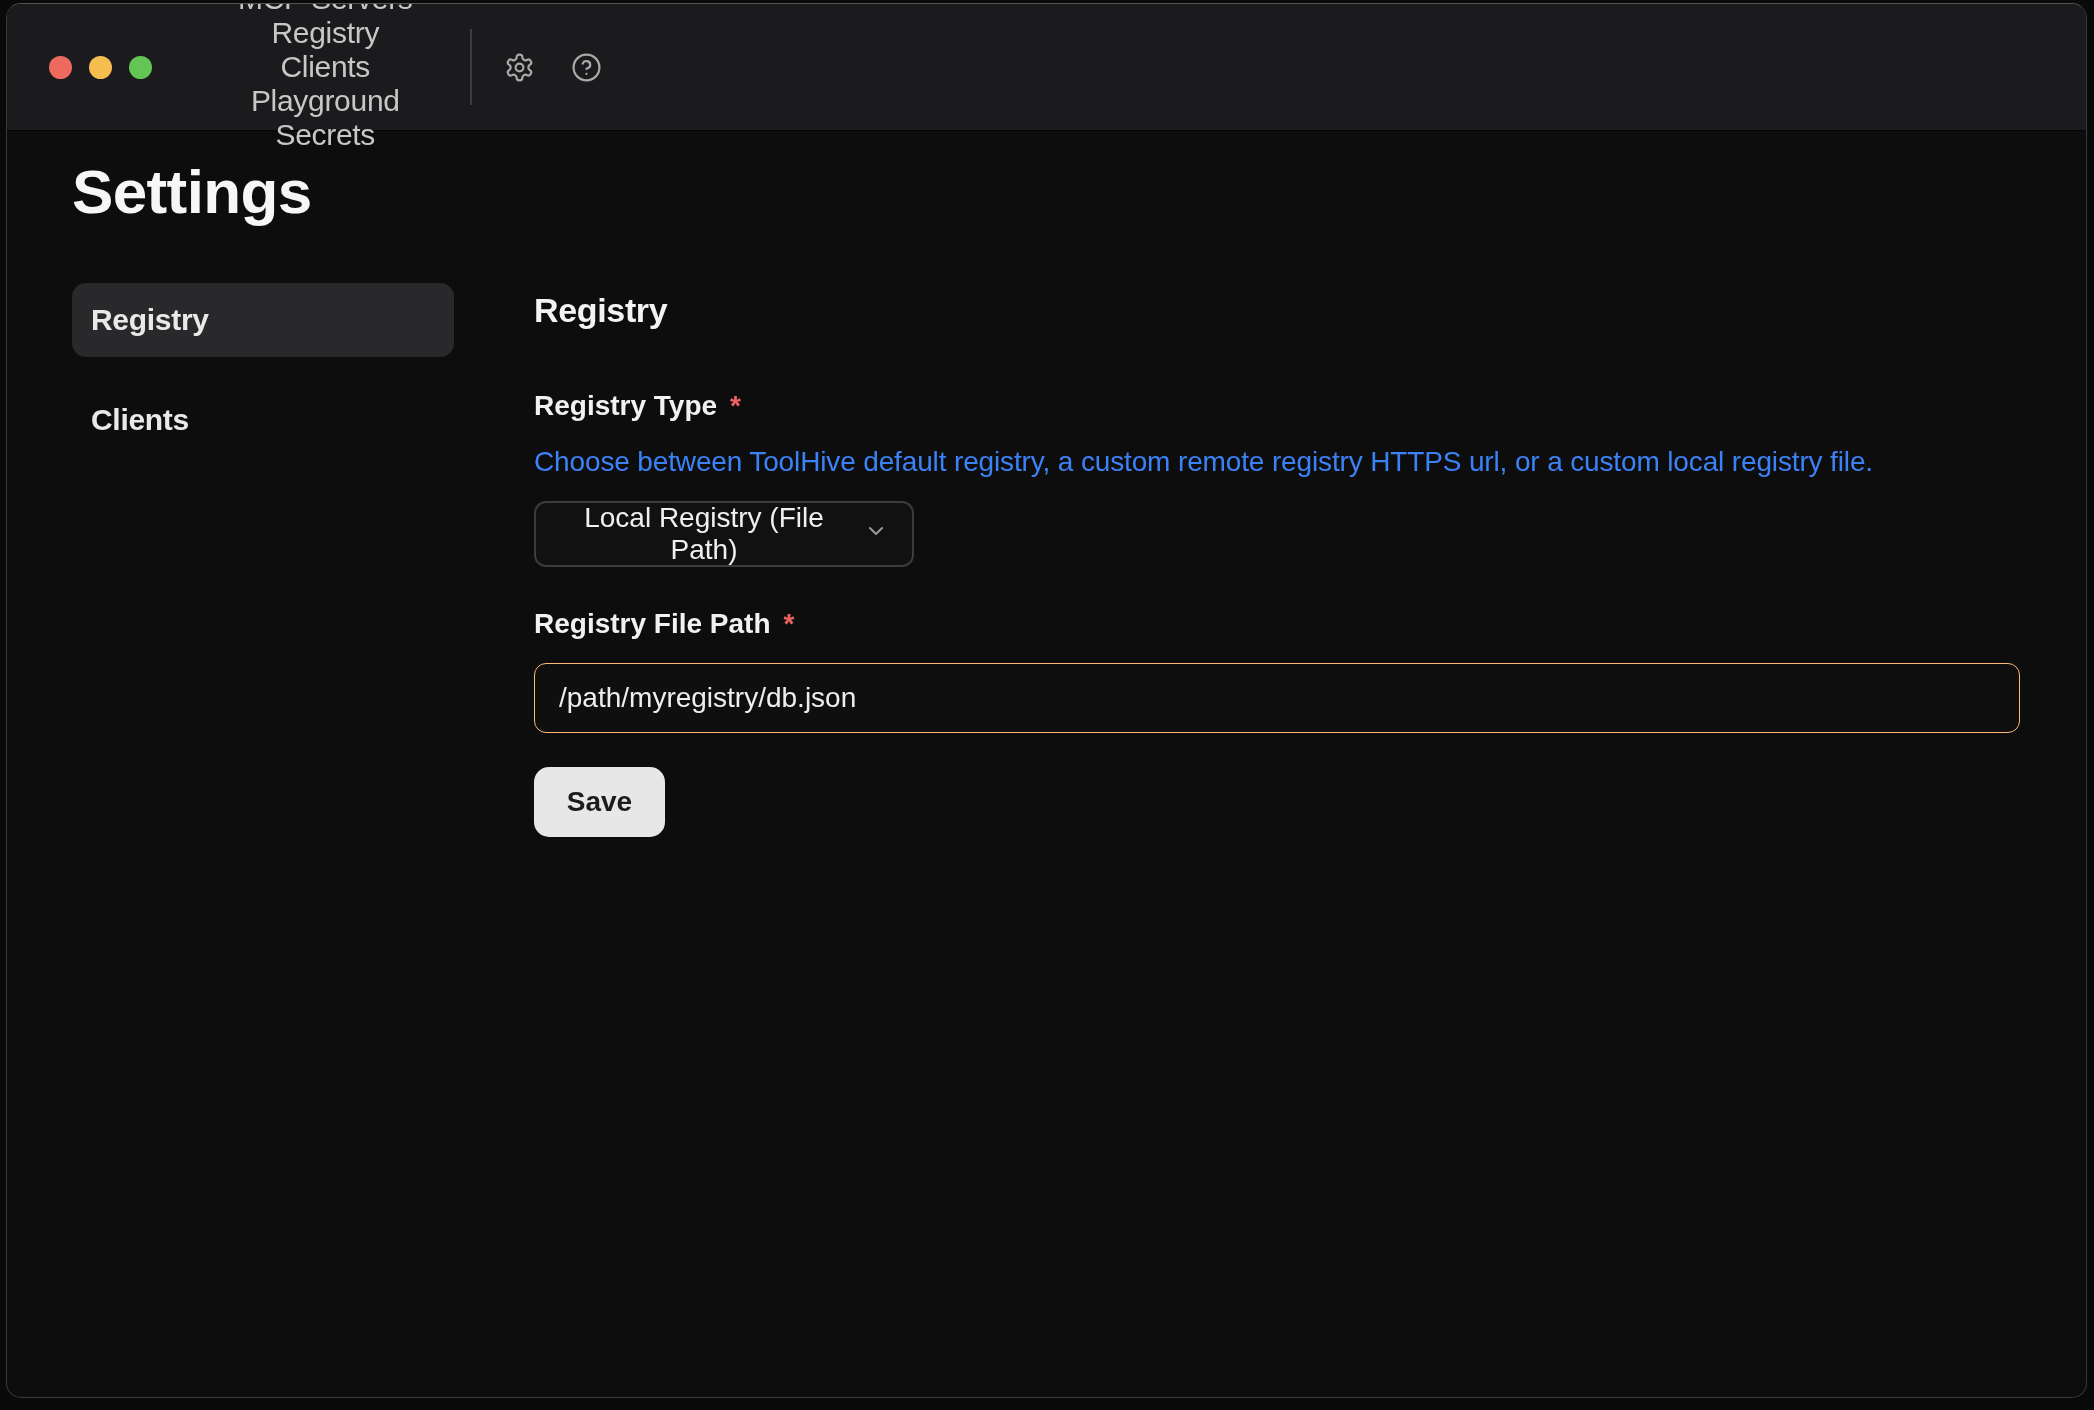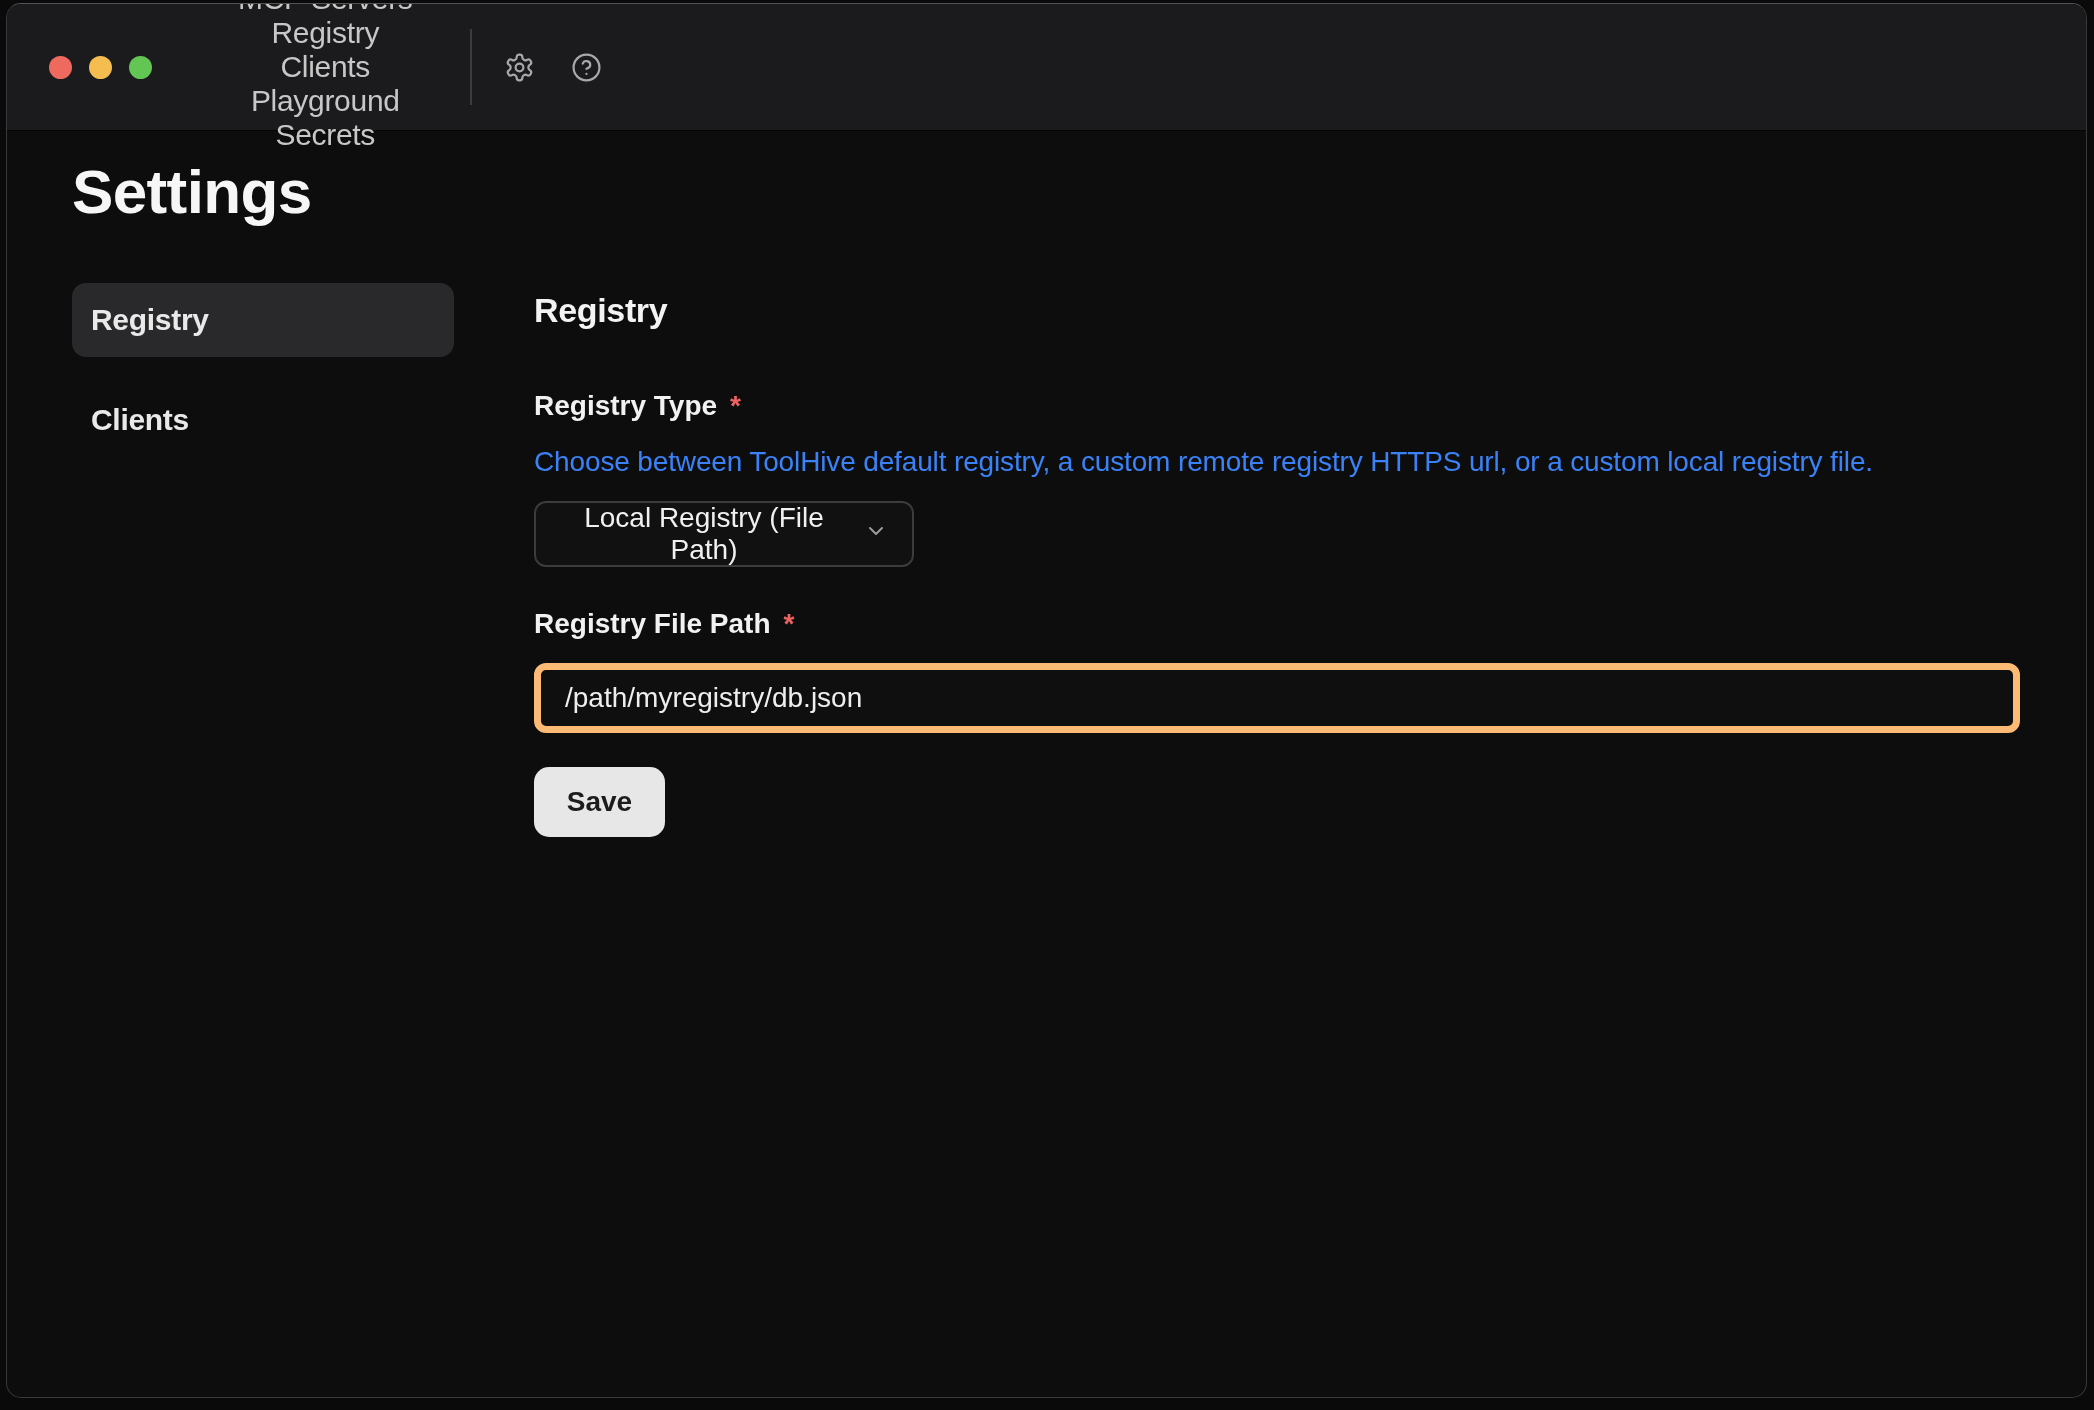--- a/index.html
+++ b/index.html
@@ -129,21 +129,21 @@
     color: #f0f0f1;
     font-size: 28px;
     font-family: inherit;
     cursor: default;
   }
   .select-btn .chevron { flex: 0 0 auto; margin-left: 20px; }
   .text-input {
     margin-top: 22px;
     width: 100%; height: 70px;
     background: #0f0f10;
-    border: 7px solid #fdba74;
+    border: 1px solid #fdba74;
     border-radius: 12px;
     padding: 0 24px;
     color: #eeeeef;
     font-size: 28px;
     font-family: inherit;
     outline: none;
   }
   .save-btn {
     margin-top: 34px;
     width: 131px; height: 70px;

